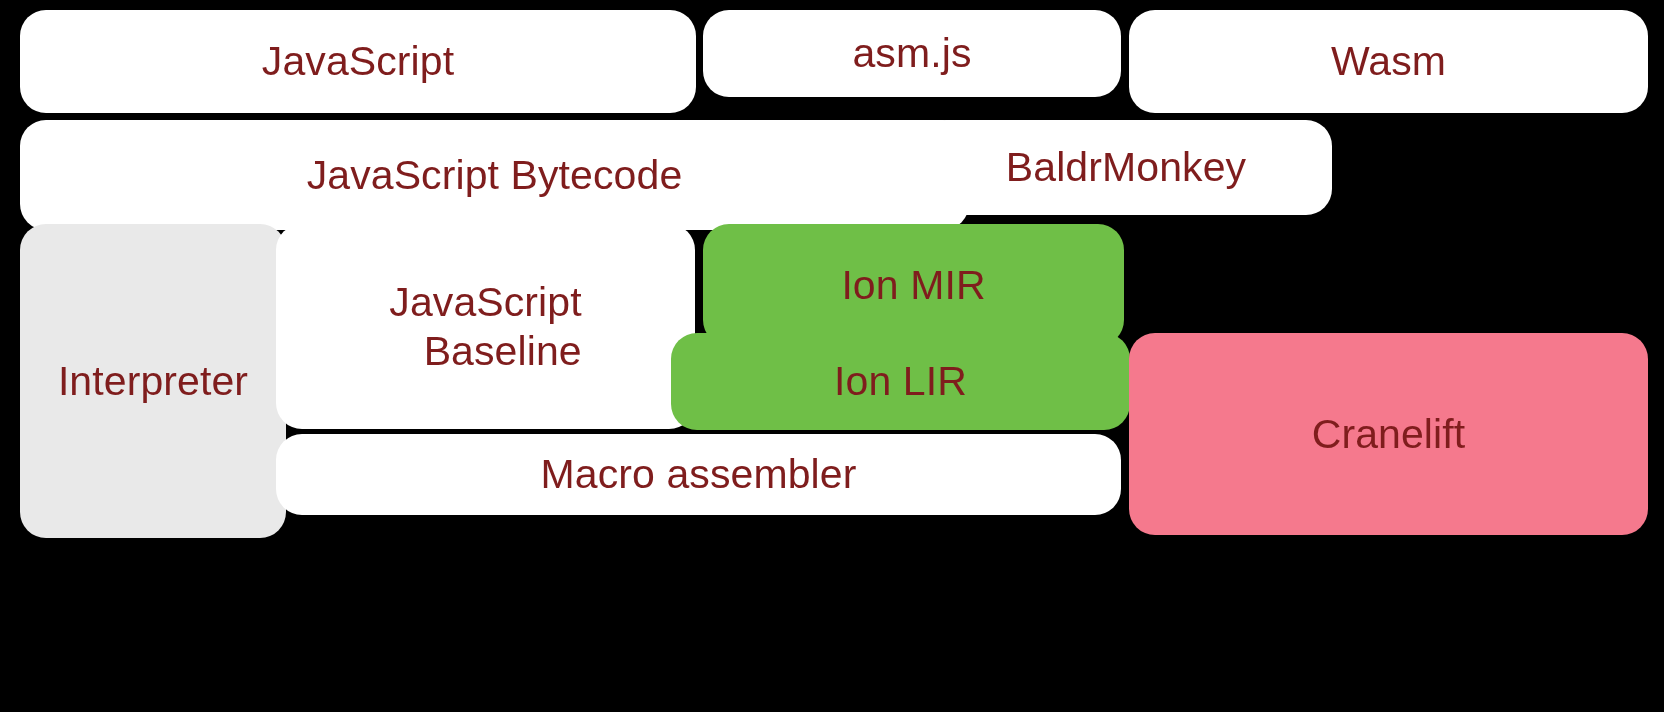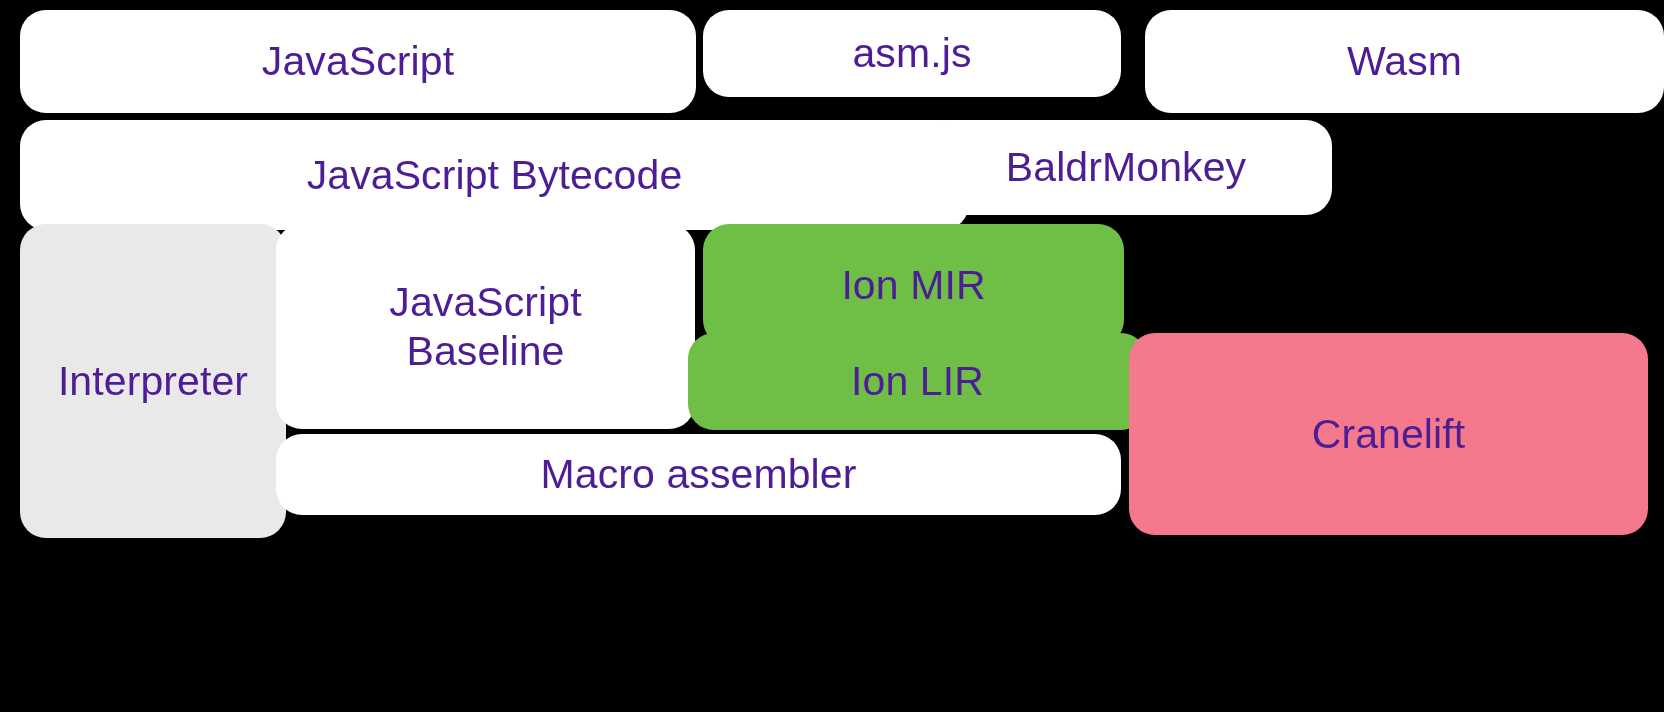--- a/index.html
+++ b/index.html
@@ -19,44 +19,44 @@
     height: 712px;
     background: #000000;
   }
   .node {
     position: absolute;
     box-sizing: border-box;
     border-radius: 26px;
     display: flex;
     align-items: center;
     justify-content: center;
-    text-align: center;
-    color: #4c1d95;
+    text-align: right;
+    color: #7f1d1d;
     font-family: "Liberation Sans", sans-serif;
     font-size: 41px;
     font-weight: 400;
     line-height: 1.18;
     letter-spacing: 0.1px;
     white-space: pre-line;
     user-select: none;
   }
   .fill-white { background: #ffffff; }
   .fill-gray  { background: #e9e9e9; }
   .fill-green { background: #6fbf47; }
   .fill-pink  { background: #f5798d; }
 </style>
 </head>
 <body>
 
 <div id="canvas">
     <div class="node fill-white" style="left: 20px; top: 10px; width: 676px; height: 103px;">JavaScript</div>
     <div class="node fill-white" style="left: 703px; top: 10px; width: 418px; height: 87px;">asm.js</div>
-    <div class="node fill-white" style="left: 1129px; top: 10px; width: 519px; height: 103px; margin-left: 16px;">Wasm</div>
+    <div class="node fill-white" style="left: 1129px; top: 10px; width: 519px; height: 103px;">Wasm</div>
     <div class="node fill-white" style="left: 920px; top: 120px; width: 412px; height: 95px;">BaldrMonkey</div>
     <div class="node fill-white" style="left: 20px; top: 120px; width: 949px; height: 110px;">JavaScript Bytecode</div>
     <div class="node fill-gray" style="left: 20px; top: 224px; width: 266px; height: 314px;">Interpreter</div>
     <div class="node fill-white" style="left: 276px; top: 224px; width: 419px; height: 205px;">JavaScript
 Baseline</div>
     <div class="node fill-green" style="left: 703px; top: 224px; width: 421px; height: 122px;">Ion MIR</div>
-    <div class="node fill-green" style="left: 688px; top: 333px; width: 459px; height: 97px;">Ion LIR</div>
+    <div class="node fill-green" style="left: 671px; top: 333px; width: 459px; height: 97px;">Ion LIR</div>
     <div class="node fill-white" style="left: 276px; top: 434px; width: 845px; height: 81px;">Macro assembler</div>
     <div class="node fill-pink" style="left: 1129px; top: 333px; width: 519px; height: 202px;">Cranelift</div>
   </div>
 
 </body></html>

